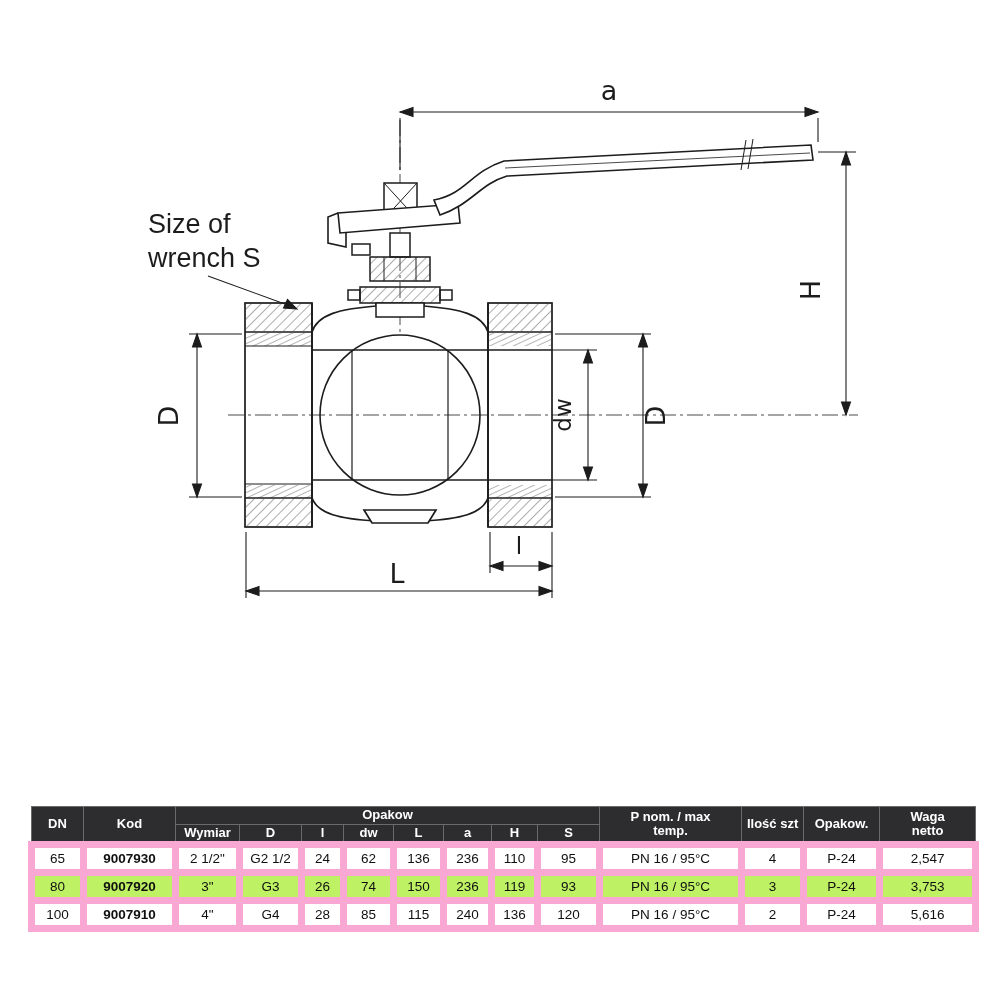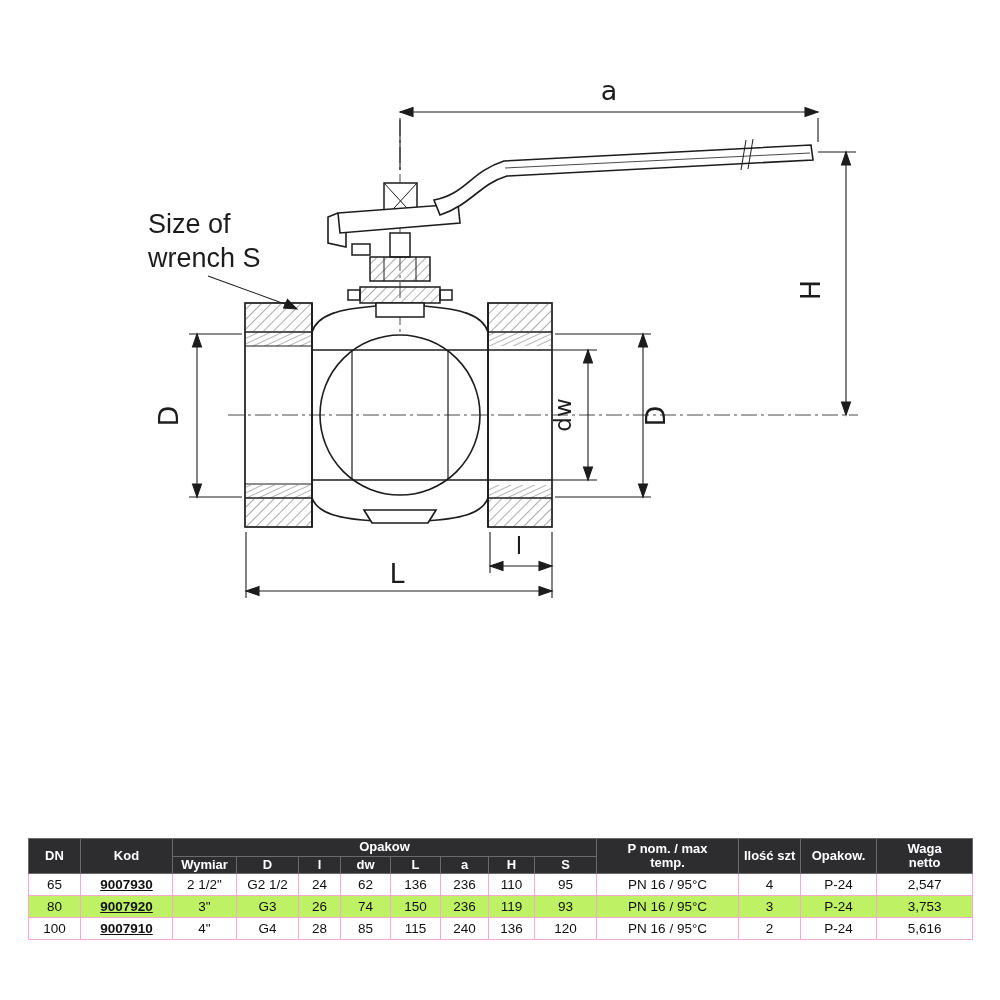--- a/index.html
+++ b/index.html
@@ -4,28 +4,28 @@
 <style>
   html,body{margin:0;padding:0;background:#fff;}
   .page{position:relative;width:1000px;height:1000px;background:#fff;overflow:hidden;
         font-family:"Liberation Sans",sans-serif;}
   .drawing{position:absolute;left:0;top:0;}
   svg text{font-family:"DejaVu Sans","Liberation Sans",sans-serif;fill:#1c1c1c;}
   .note-text{font-family:"Liberation Sans",sans-serif;font-size:27px;}
   .dim-letter{font-size:27px;}
   .dim-letter-sm{font-size:23px;}
 
-  .spec-table{position:absolute;left:28px;top:838px;width:944px;border-collapse:collapse;
+  .spec-table{position:absolute;left:28px;top:806px;width:944px;border-collapse:collapse;
               font-size:13.5px;table-layout:fixed;}
   .spec-table th{background:#2d2d2f;color:#fff;font-weight:bold;border:1px solid #6a6a6a;
                  padding:1px 2px;line-height:1.12;text-align:center;font-size:13px;}
-  .spec-table td{border:1px solid #f9a8d4;text-align:center;padding:1.5px 2px;color:#101010;
+  .spec-table td{border:7px solid #f9a8d4;text-align:center;padding:1.5px 2px;color:#101010;
                  background:#fff;height:18px;}
   .spec-table tr.alt td{background:#bef264;}
-  .spec-table td.kod{font-weight:bold;text-decoration:underline;}
+  .spec-table td.kod{font-weight:bold;}
 </style>
 </head>
 <body>
 
 <div class="page">
 
   <svg class="drawing" width="1000" height="780" viewBox="0 0 1000 780">
     <defs>
       <pattern id="hatch" width="7" height="7" patternTransform="rotate(45)" patternUnits="userSpaceOnUse">
         <line x1="0" y1="0" x2="0" y2="7" stroke="#5a5a5a" stroke-width="1"></line>

